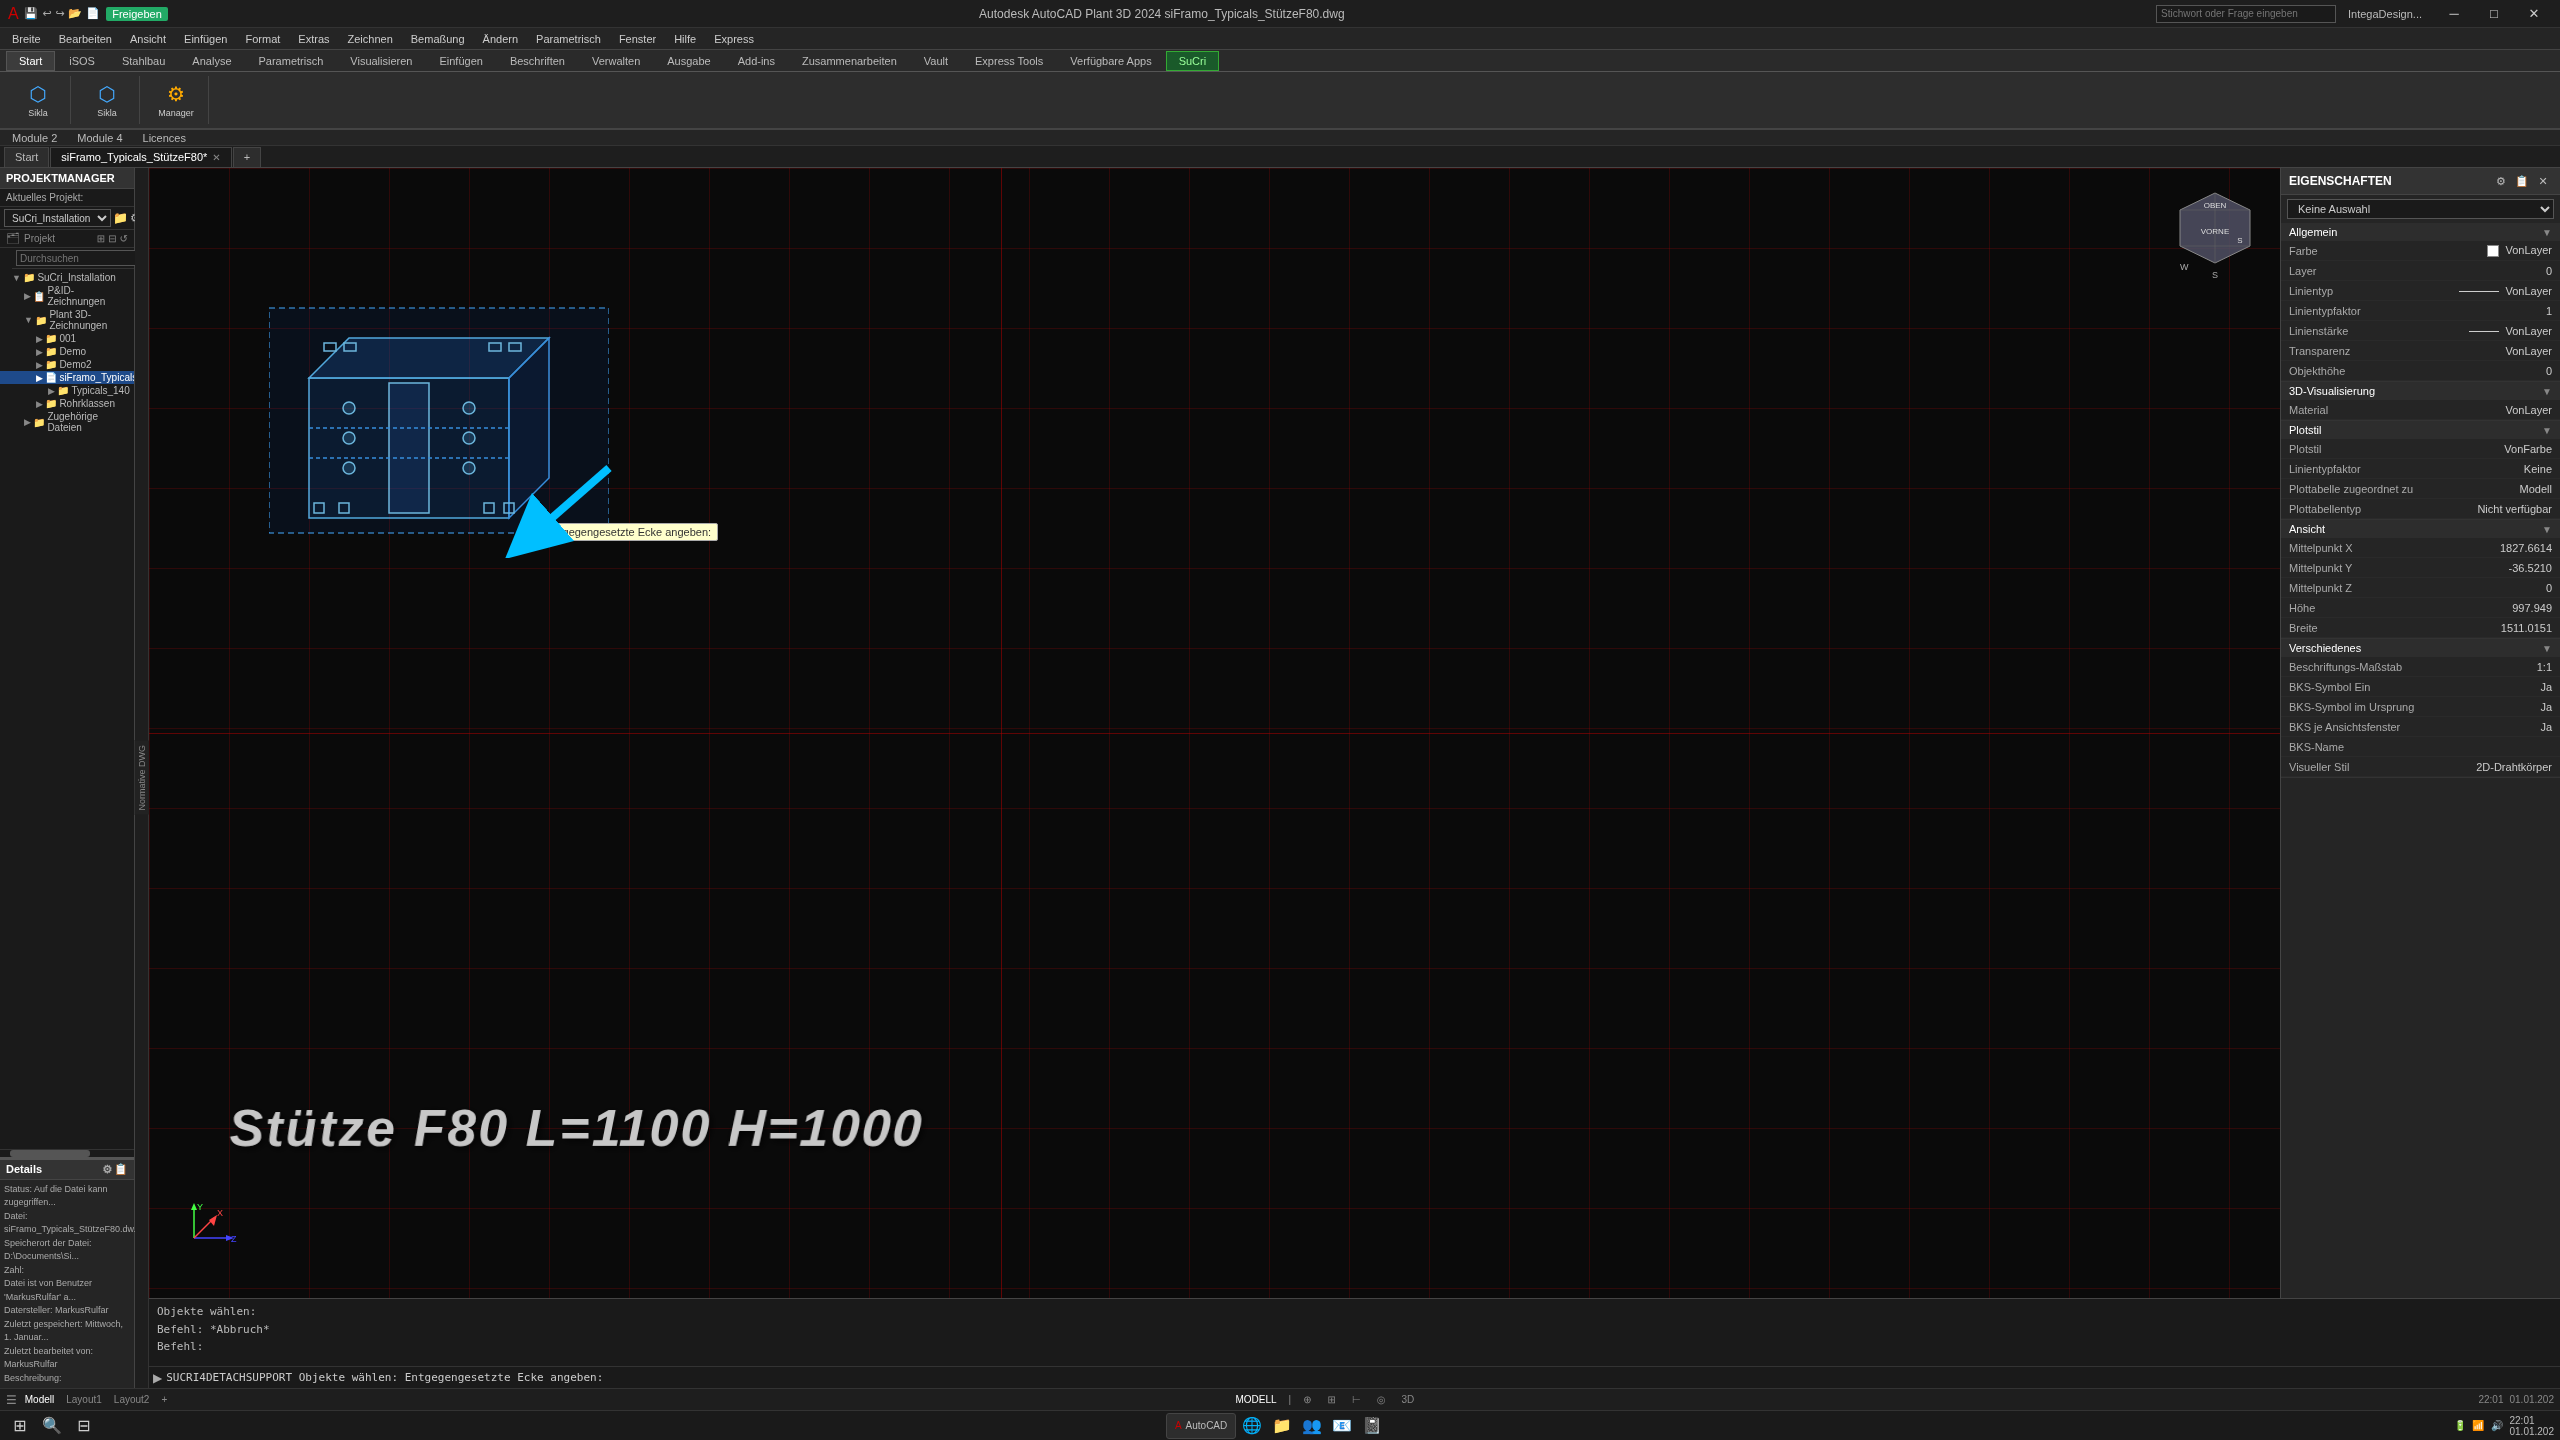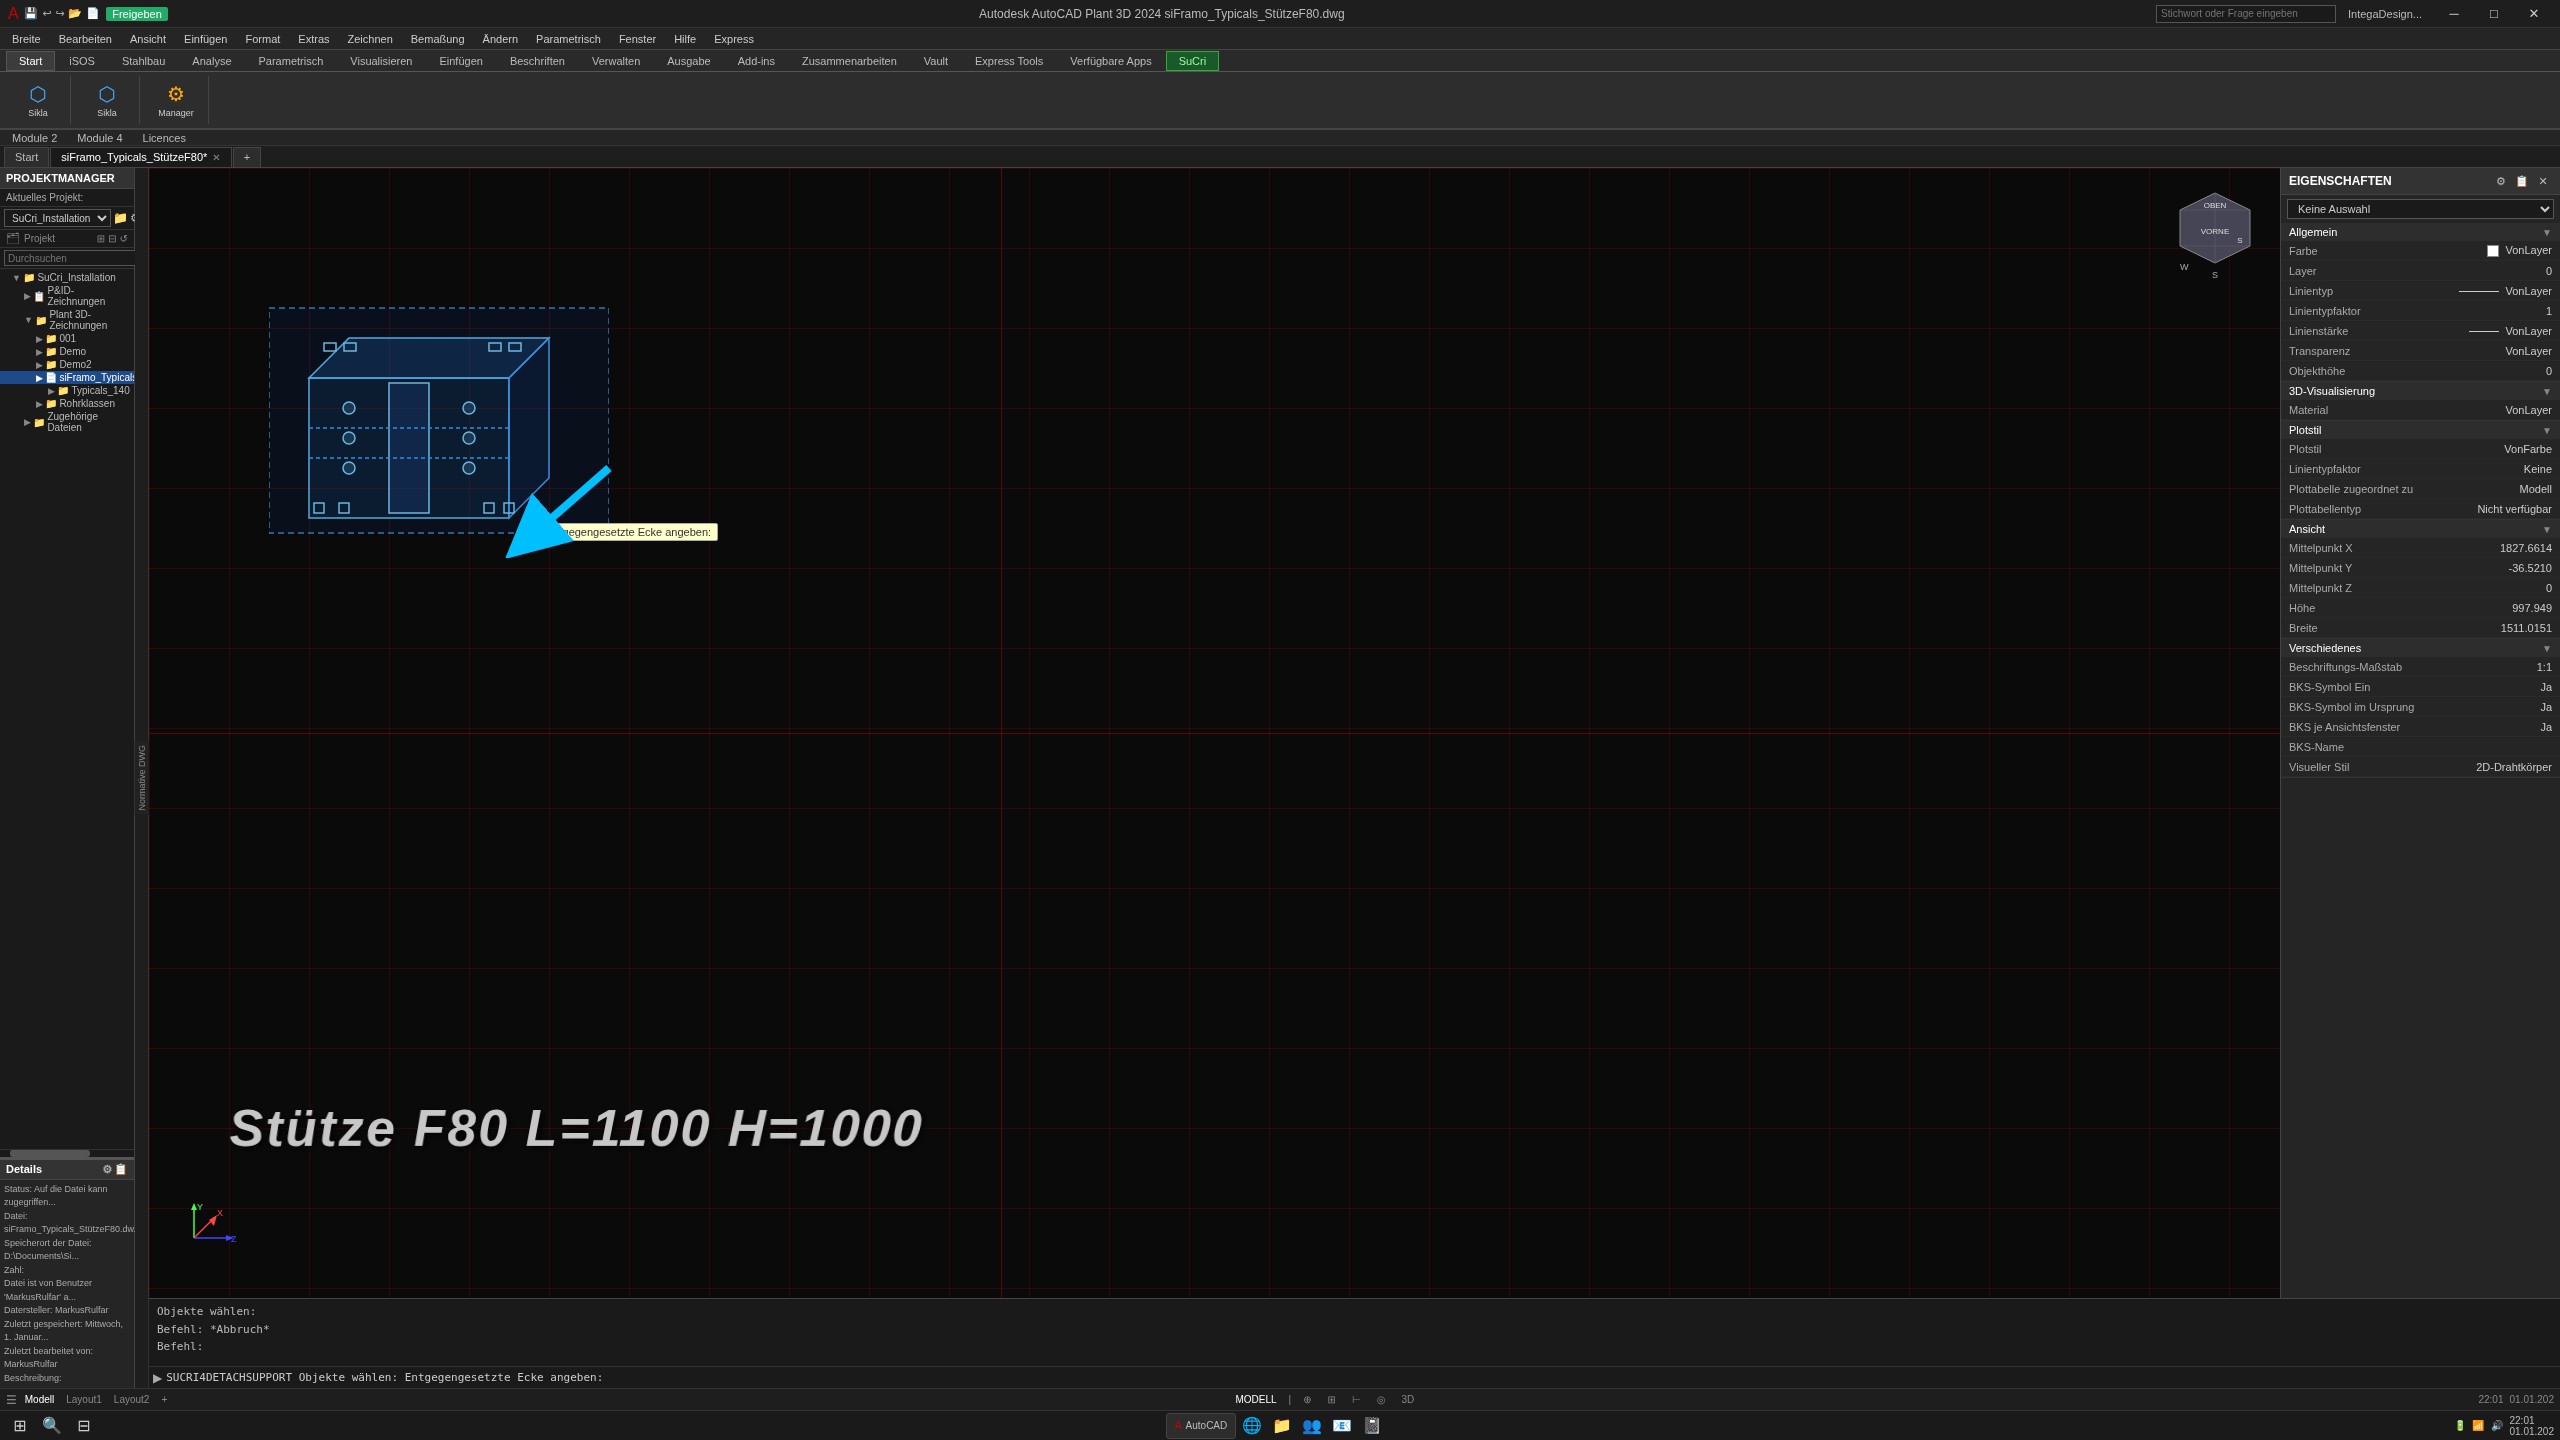--- a/index.html
+++ b/index.html
@@ -213,20 +213,21 @@
       font-size: 12px;
       color: #bbb;
       cursor: pointer;
     }
     #search-box {
       display: flex;
       align-items: center;
       padding: 2px 4px;
       border-bottom: 1px solid #333;
       gap: 2px;
+      margin-left: 12px;
     }
     #search-input-el {
       flex: 1;
       background: #1a1a1a;
       border: 1px solid #555;
       color: #ccc;
       font-size: 10px;
       padding: 1px 3px;
       height: 16px;
     }

